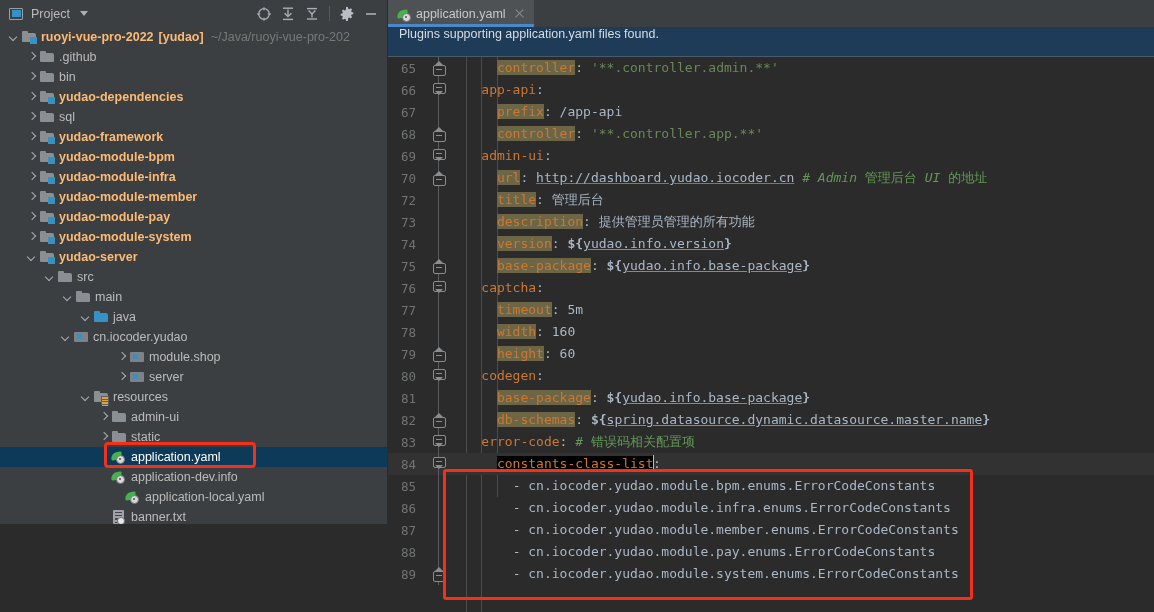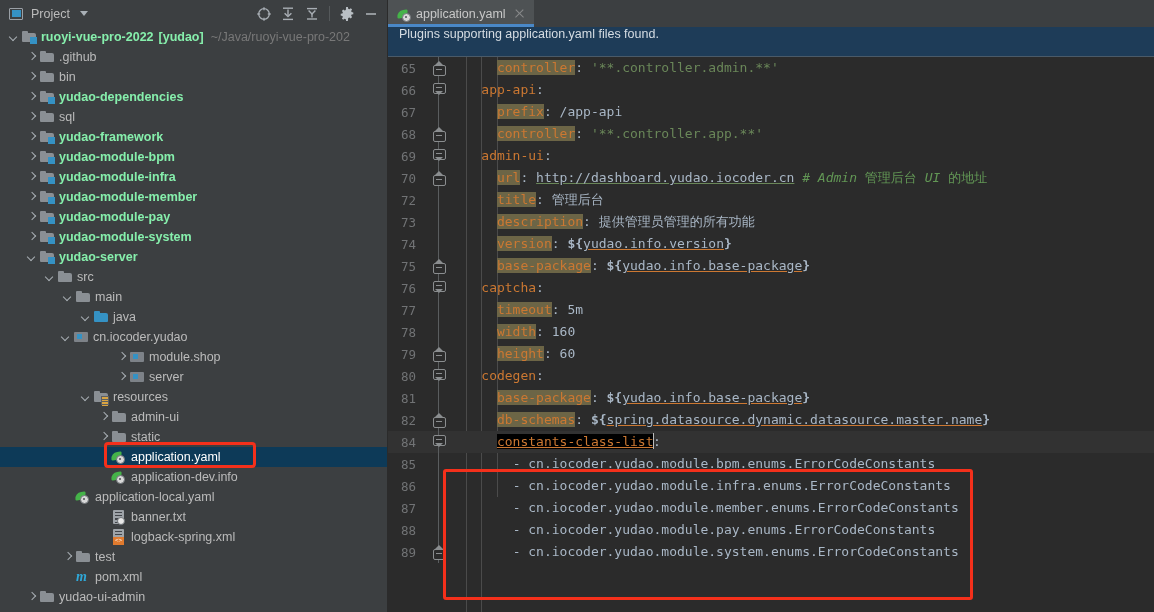--- a/index.html
+++ b/index.html
@@ -6,21 +6,21 @@
   html, body {
     width: 1154px; height: 612px;
     background: #2b2b2b;
     font-family: "Liberation Sans", sans-serif;
     overflow: hidden;
   }
   #app { position: relative; width: 1154px; height: 612px; display: flex; }
 
   
   #project-panel {
-    width: 388px; height: 612px;
+    width: 388px; height: 524px;
     background: #3c3f41;
     display: flex; flex-direction: column;
     position: relative;
     flex: 0 0 388px;
   }
   #project-header {
     height: 27px;
     background: #3c3f41;
     display: flex; align-items: center;
     padding: 0 6px 0 8px;
@@ -89,21 +89,21 @@
   }
   .arrow.expanded::before {
     content: ""; position: absolute; left: 2px; top: 2.5px;
     width: 5px; height: 5px;
     border-right: 1.4px solid #a8aeb4; border-top: 1.4px solid #a8aeb4;
     transform: rotate(135deg);
   }
   .arrow.none::before { content: none; }
   .ticon { width: 16px; height: 16px; flex: 0 0 16px; margin-right: 4px; position: relative; }
   .tr-label { color: #bbbbbb; }
-  .tr-label.bold { font-weight: bold; color: #86efac; }
+  .tr-label.bold { font-weight: bold; color: #fdba74; }
   .tr-sub { color: #787878; margin-left: 7px; font-size: 12.5px; }
 
   
   .ic-folder .fbody { position:absolute; left:1px; top:4px; width:14px; height:9px; background:#8a8f94; border-radius:1px 2px 1px 1px; }
   .ic-folder .ftab  { position:absolute; left:1px; top:2px; width:6px; height:3px; background:#8a8f94; border-radius:1px 1px 0 0; }
   
   .ic-mod .badge { position:absolute; right:0px; bottom:1px; width:7px; height:7px; background:#3592c4; }
   
   .ic-src .fbody { background:#3592c4; }
   .ic-src .ftab { background:#3592c4; }
@@ -547,21 +547,21 @@
           <span class="tr-label">application.yaml</span>
         </div>
         <div class="tree-row" style="padding-left: 98px;">
           <span class="arrow none"></span>
           <span class="ticon ic-yaml">
             <span class="leaf"></span>
             <span class="gear"></span>
           </span>
           <span class="tr-label">application-dev.info</span>
         </div>
-        <div class="tree-row" style="padding-left: 62px;">
+        <div class="tree-row" style="padding-left: 112px;">
           <span class="arrow none"></span>
           <span class="ticon ic-yaml">
             <span class="leaf"></span>
             <span class="gear"></span>
           </span>
           <span class="tr-label">application-local.yaml</span>
         </div>
         <div class="tree-row" style="padding-left: 98px;">
           <span class="arrow none"></span>
           <span class="ticon ic-txt">
@@ -651,20 +651,21 @@
           <div class="cl"><span class="lnum">73</span><span class="gutter"><span class="foldline"></span></span><span class="code"><span>      </span><span class="t-key">description</span><span class="t-colon">: </span><span class="t-val">提供管理员管理的所有功能</span></span></div>
           <div class="cl"><span class="lnum">74</span><span class="gutter"><span class="foldline"></span></span><span class="code"><span>      </span><span class="t-key">version</span><span class="t-colon">: </span><span class="t-var">${</span><span class="t-varref">yudao.info.version</span><span class="t-var">}</span></span></div>
           <div class="cl"><span class="lnum">75</span><span class="gutter"><span class="foldline"></span><span class="fold end"><span class="tri2"></span></span></span><span class="code"><span>      </span><span class="t-key">base-package</span><span class="t-colon">: </span><span class="t-var">${</span><span class="t-varref">yudao.info.base-package</span><span class="t-var">}</span></span></div>
           <div class="cl"><span class="lnum">76</span><span class="gutter"><span class="foldline"></span><span class="fold start"><span class="tri"></span></span></span><span class="code"><span>    </span><span class="t-keyplain">captcha</span><span class="t-colon">:</span></span></div>
           <div class="cl"><span class="lnum">77</span><span class="gutter"><span class="foldline"></span></span><span class="code"><span>      </span><span class="t-key">timeout</span><span class="t-colon">: </span><span class="t-val">5m</span></span></div>
           <div class="cl"><span class="lnum">78</span><span class="gutter"><span class="foldline"></span></span><span class="code"><span>      </span><span class="t-key">width</span><span class="t-colon">: </span><span class="t-val">160</span></span></div>
           <div class="cl"><span class="lnum">79</span><span class="gutter"><span class="foldline"></span><span class="fold end"><span class="tri2"></span></span></span><span class="code"><span>      </span><span class="t-key">height</span><span class="t-colon">: </span><span class="t-val">60</span></span></div>
           <div class="cl"><span class="lnum">80</span><span class="gutter"><span class="foldline"></span><span class="fold start"><span class="tri"></span></span></span><span class="code"><span>    </span><span class="t-keyplain">codegen</span><span class="t-colon">:</span></span></div>
           <div class="cl"><span class="lnum">81</span><span class="gutter"><span class="foldline"></span></span><span class="code"><span>      </span><span class="t-key">base-package</span><span class="t-colon">: </span><span class="t-var">${</span><span class="t-varref">yudao.info.base-package</span><span class="t-var">}</span></span></div>
           <div class="cl"><span class="lnum">82</span><span class="gutter"><span class="foldline"></span><span class="fold end"><span class="tri2"></span></span></span><span class="code"><span>      </span><span class="t-key">db-schemas</span><span class="t-colon">: </span><span class="t-var">${</span><span class="t-varref">spring.datasource.dynamic.datasource.master.name</span><span class="t-var">}</span></span></div>
+          <div class="cl"><span class="lnum">83</span><span class="gutter"><span class="foldline"></span><span class="fold start"><span class="tri"></span></span></span><span class="code"><span>    </span><span class="t-keyplain">error-code</span><span class="t-colon">: </span><span class="t-cmt"># </span><span class="t-cmt t-cmt-cjk">错误码相关配置项</span></span></div>
           <div class="cl current"><span class="lnum">84</span><span class="gutter"><span class="foldline"></span><span class="fold start"><span class="tri"></span></span></span><span class="code"><span>      </span><span class="t-sel">constants-class-list</span><span class="caret"></span><span class="t-colon">:</span></span></div>
           <div class="cl"><span class="lnum">85</span><span class="gutter"><span class="foldline"></span></span><span class="code"><span>        </span><span class="t-dash">- </span><span class="t-cn">cn.iocoder.yudao.module.bpm.enums.ErrorCodeConstants</span></span></div>
           <div class="cl"><span class="lnum">86</span><span class="gutter"><span class="foldline"></span></span><span class="code"><span>        </span><span class="t-dash">- </span><span class="t-cn">cn.iocoder.yudao.module.infra.enums.ErrorCodeConstants</span></span></div>
           <div class="cl"><span class="lnum">87</span><span class="gutter"><span class="foldline"></span></span><span class="code"><span>        </span><span class="t-dash">- </span><span class="t-cn">cn.iocoder.yudao.module.member.enums.ErrorCodeConstants</span></span></div>
           <div class="cl"><span class="lnum">88</span><span class="gutter"><span class="foldline"></span></span><span class="code"><span>        </span><span class="t-dash">- </span><span class="t-cn">cn.iocoder.yudao.module.pay.enums.ErrorCodeConstants</span></span></div>
           <div class="cl"><span class="lnum">89</span><span class="gutter"><span class="foldline"></span><span class="fold end"><span class="tri2"></span></span></span><span class="code"><span>        </span><span class="t-dash">- </span><span class="t-cn">cn.iocoder.yudao.module.system.enums.ErrorCodeConstants</span></span></div>
         </div>
     </div>
 
     <div id="anno-code"></div>

